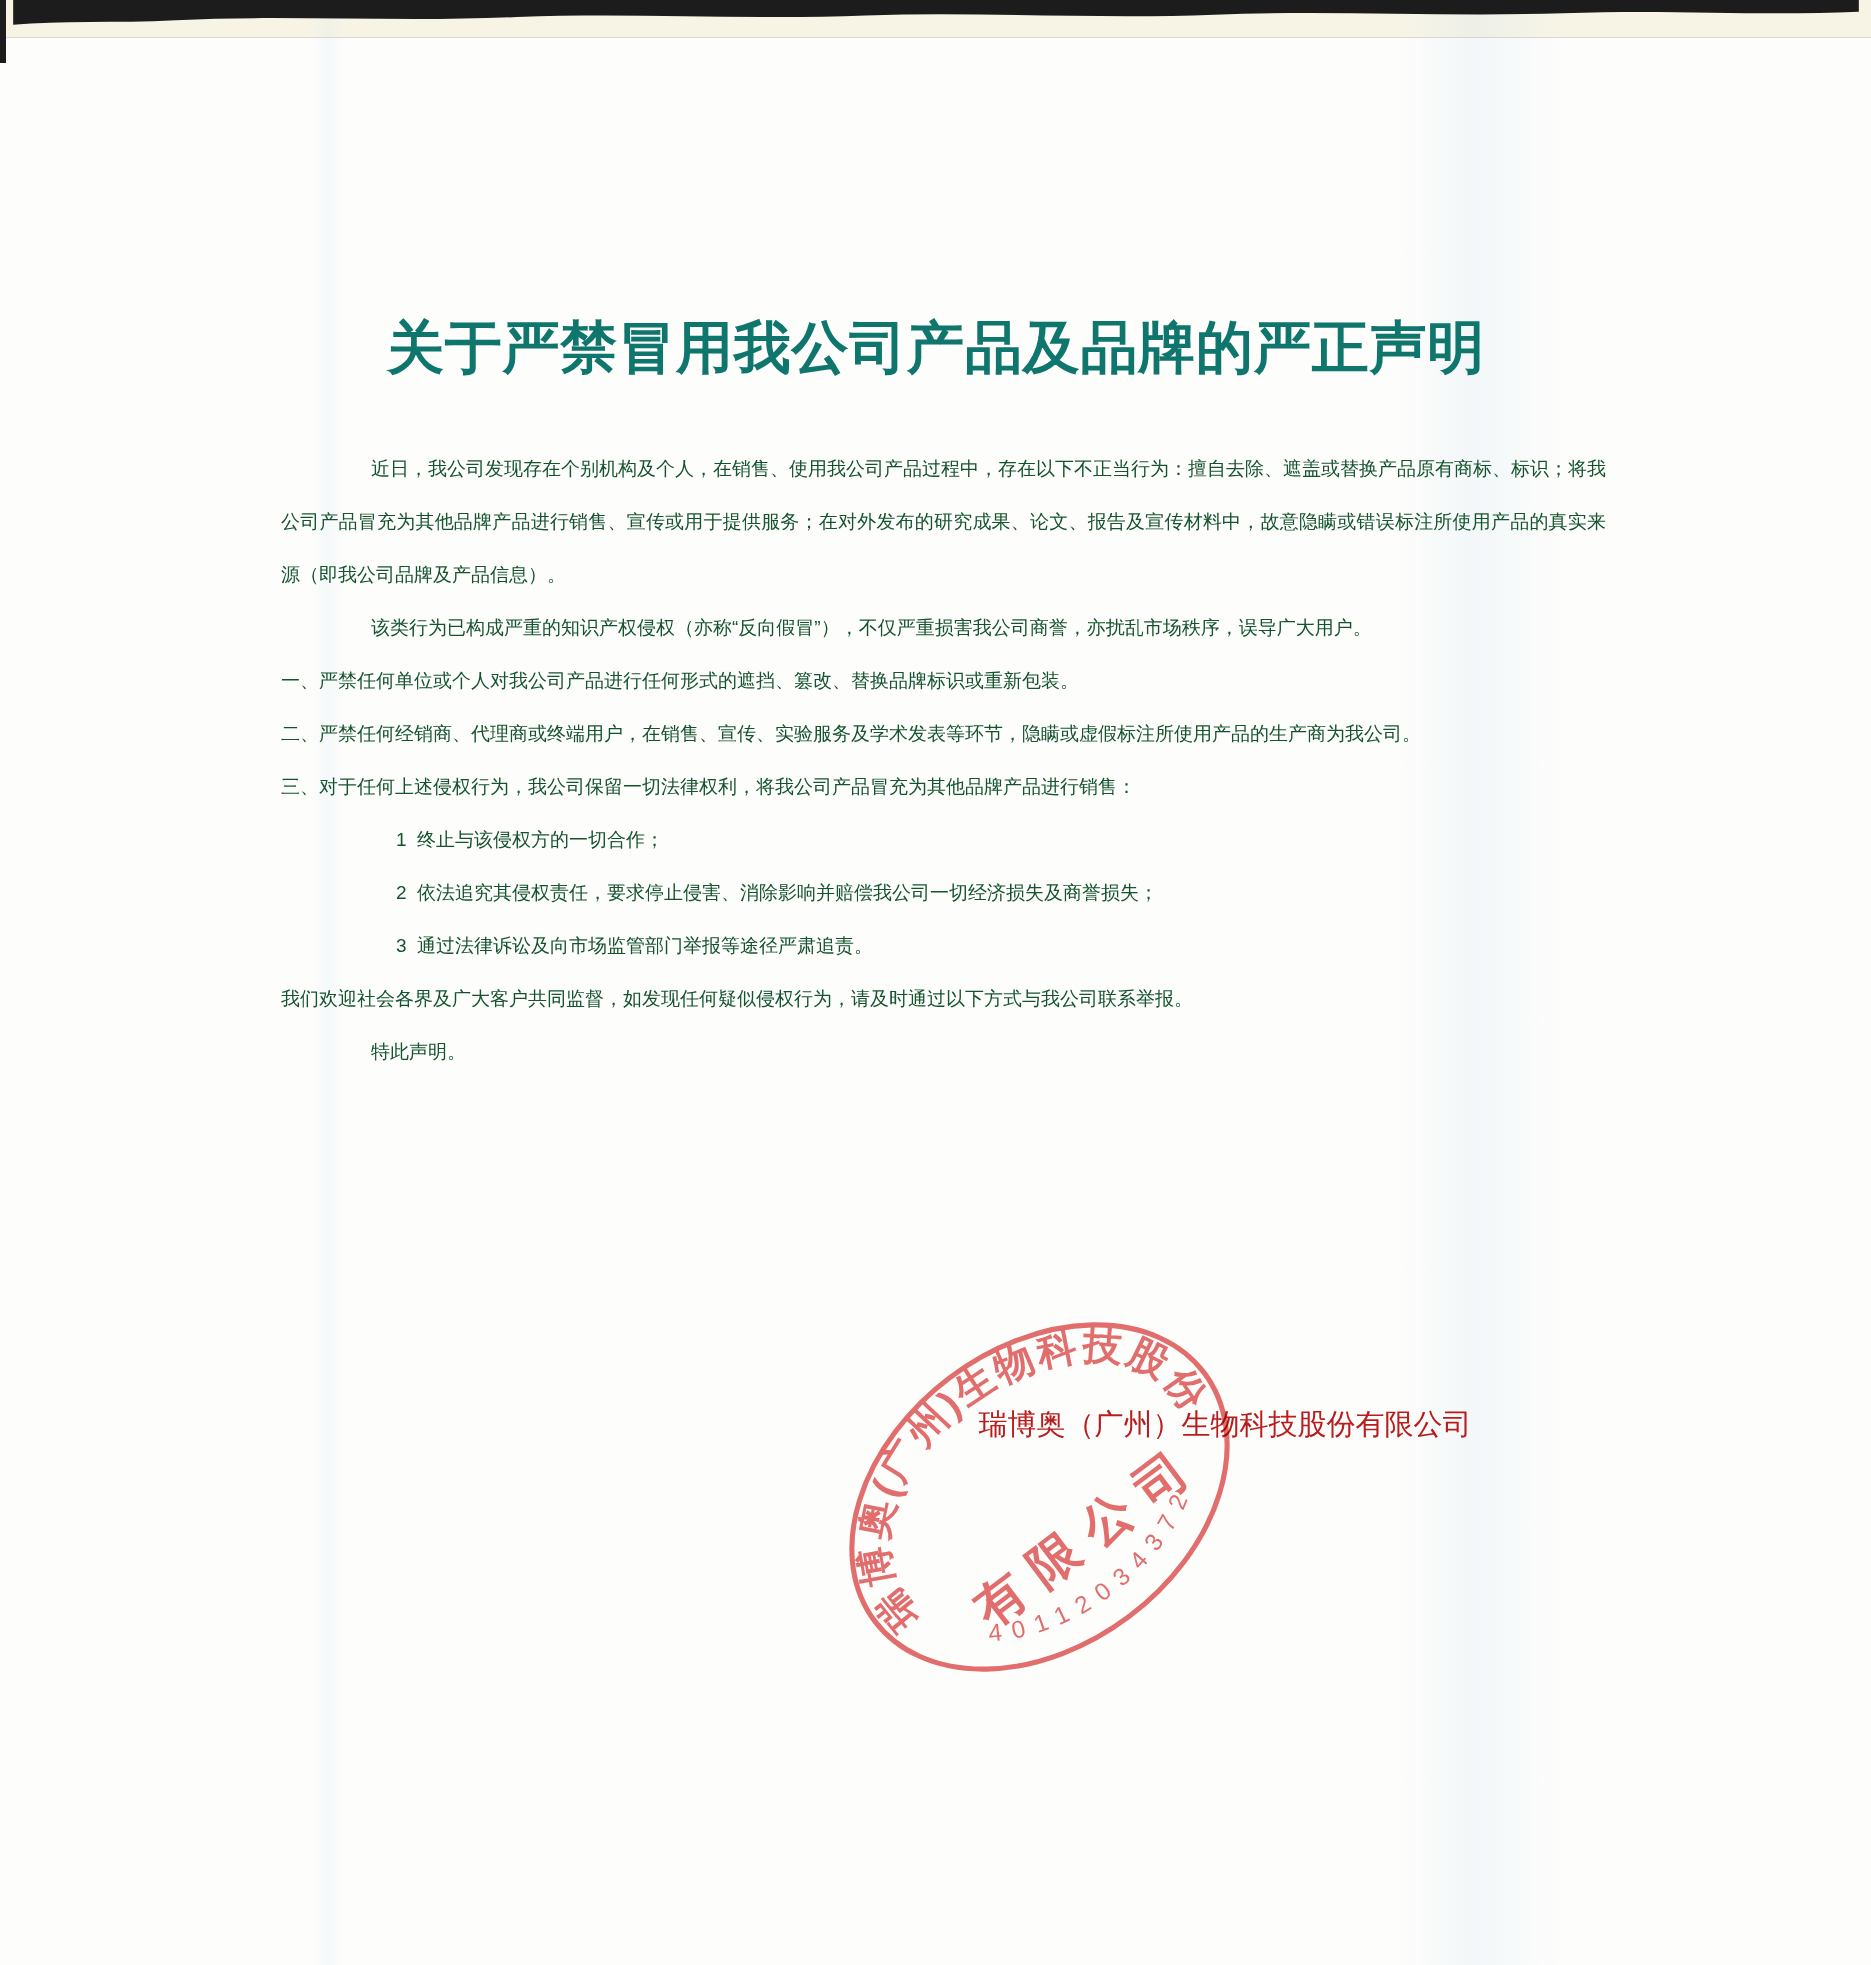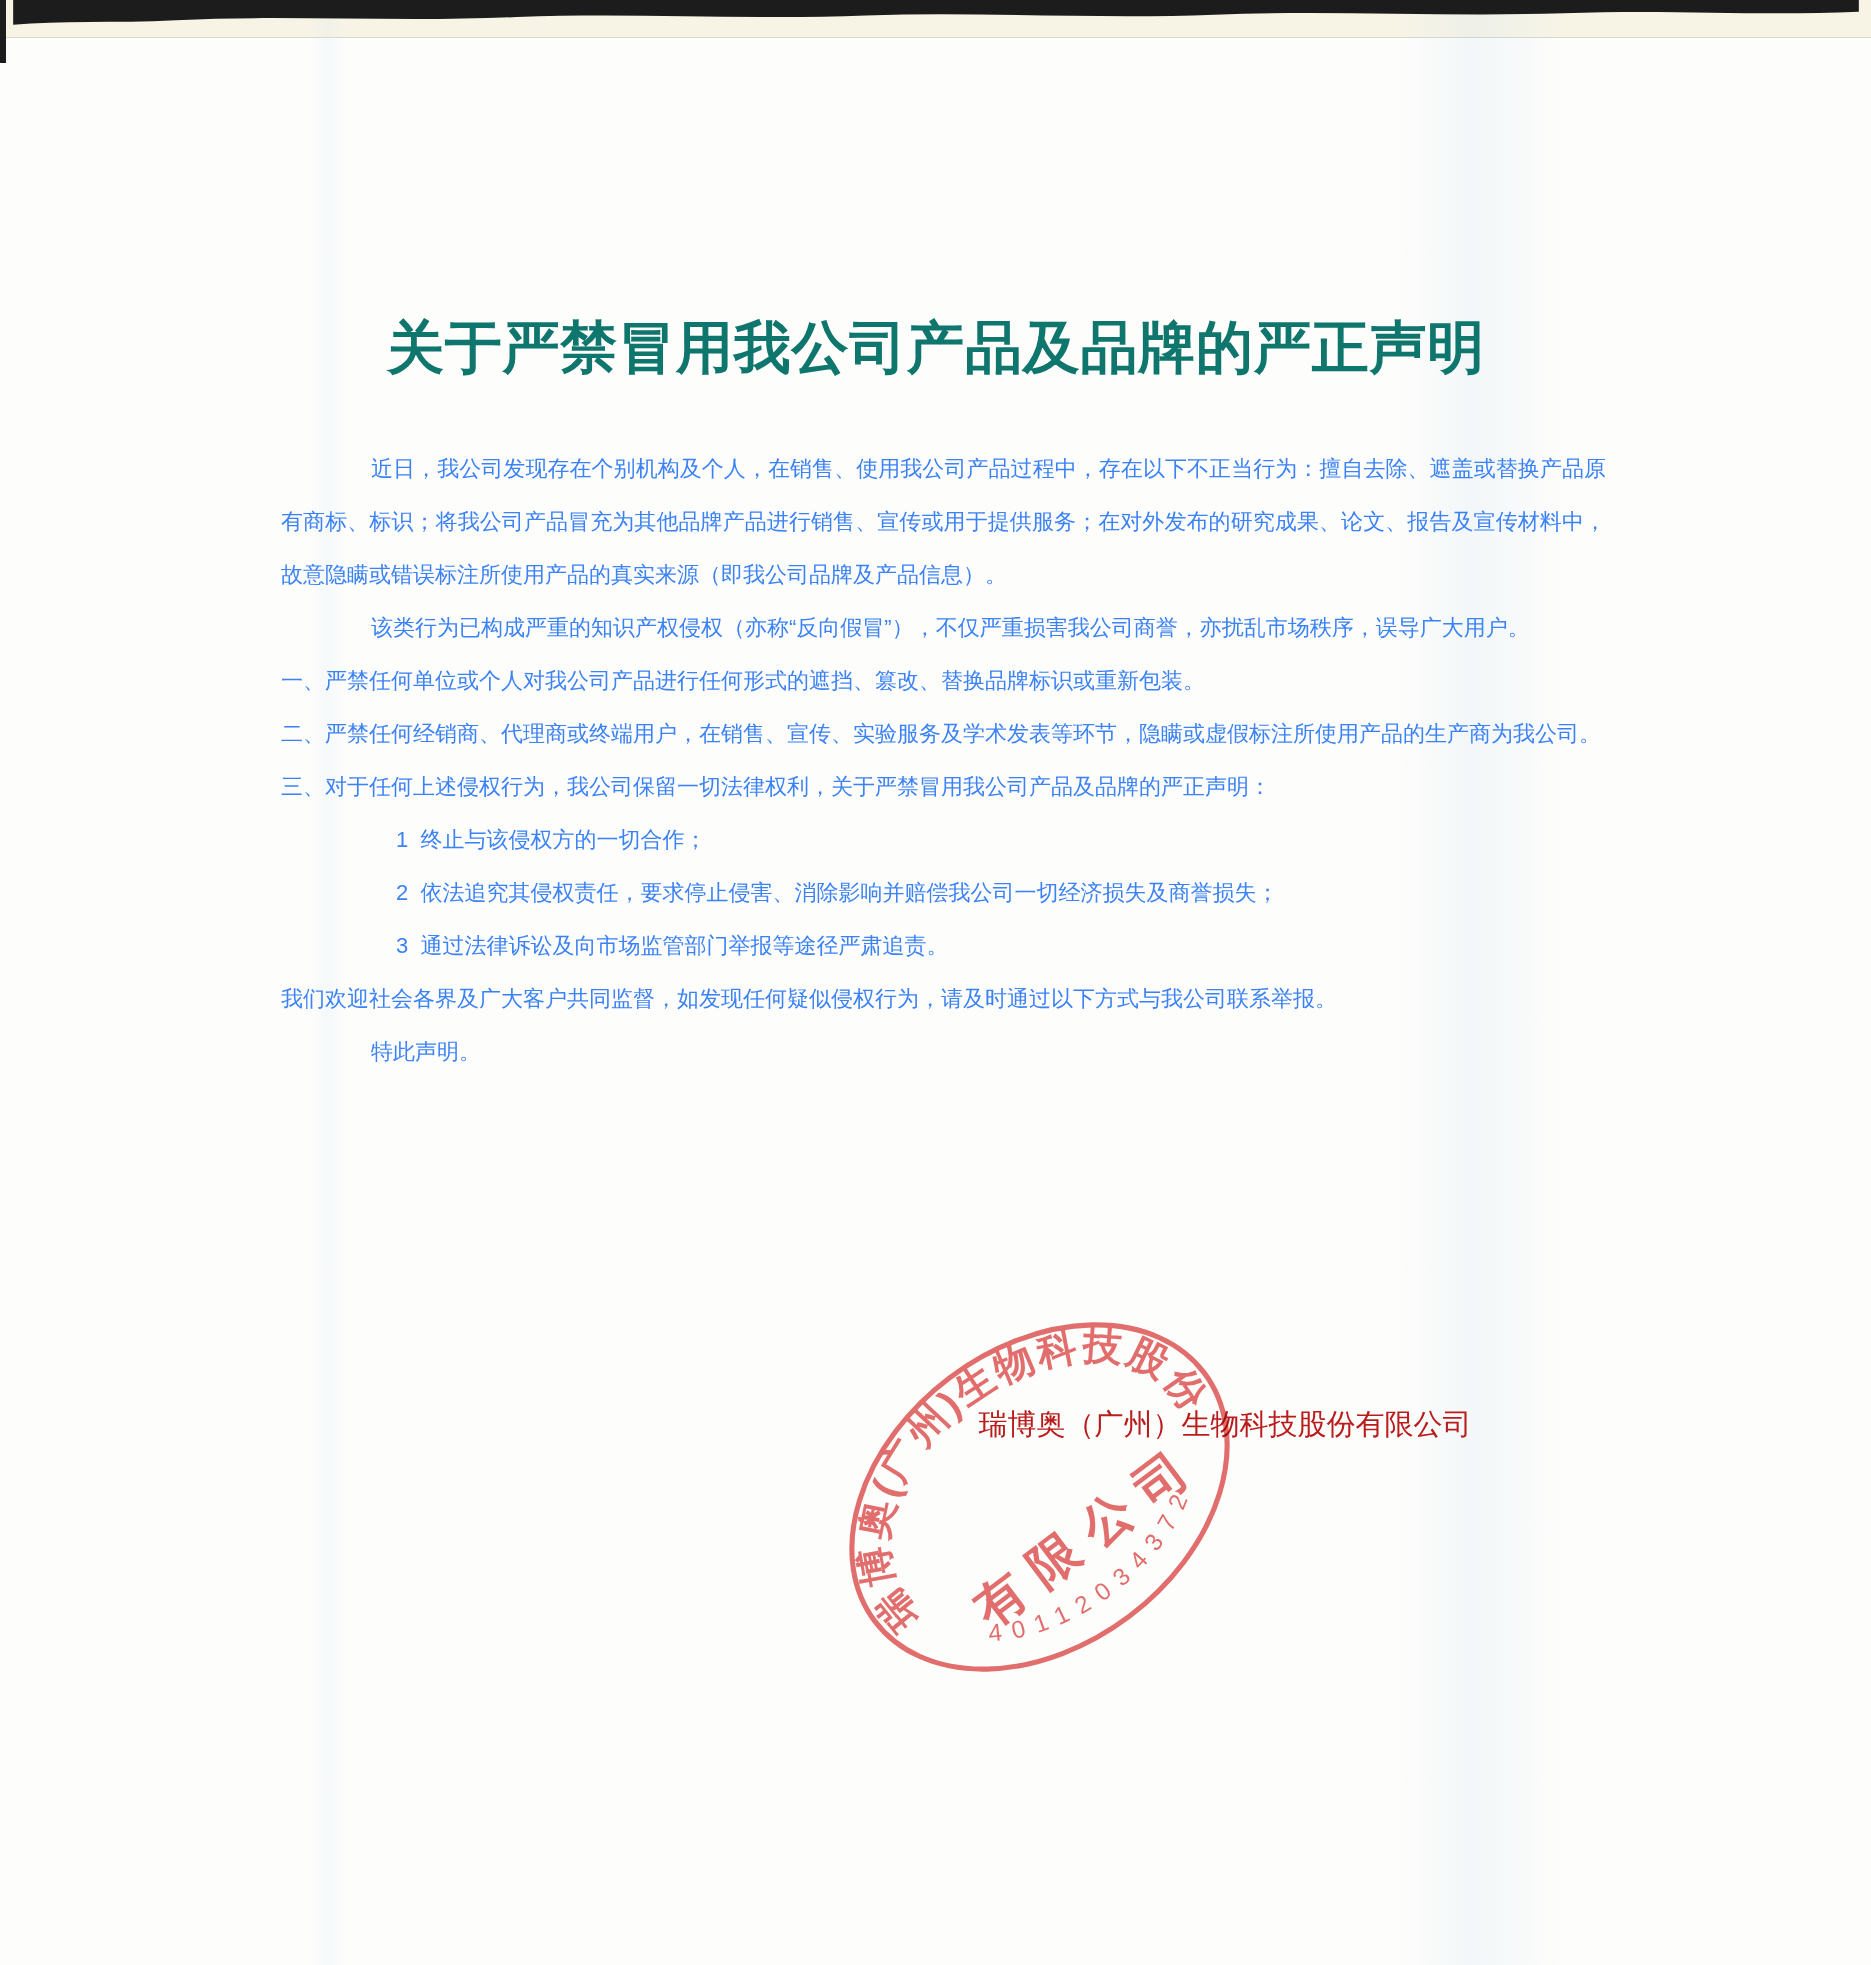--- a/index.html
+++ b/index.html
@@ -18,21 +18,21 @@
   .streak.left{left:310px;width:35px;background:linear-gradient(90deg,rgba(205,226,242,0) 0%,rgba(205,226,242,.16) 50%,rgba(205,226,242,0) 100%);}
 
   
   .doc-title{
     position:absolute;left:0;top:310px;width:1872px;
     text-align:center;font-size:57px;font-weight:700;letter-spacing:0.8px;
     color:#0f766e;
   }
   .doc-body{position:absolute;left:281px;top:442px;width:1325px;}
   .doc-body p{
-    margin:0;font-size:22px;line-height:53px;color:#3b82f6;
+    margin:0;font-size:19px;line-height:53px;color:#14532d;
     text-align:justify;text-justify:inter-character;
   }
   .p-indent{text-indent:90px;}
   .p-sub{padding-left:115px;text-align:center;white-space:pre-wrap;}
 
   .signature{
     position:absolute;left:930px;top:1398px;width:590px;
     text-align:center;font-size:29px;line-height:53px;color:#b91c1c;
   }
   .signature .sig-line{display:block;}
@@ -58,21 +58,21 @@
 </div>
 <div class="edge-sliver"></div>
 
 <div class="doc-title">关于严禁冒用我公司产品及品牌的严正声明</div>
 
 <main class="doc-body">
   <p class="p-indent">近日，我公司发现存在个别机构及个人，在销售、使用我公司产品过程中，存在以下不正当行为：擅自去除、遮盖或替换产品原有商标、标识；将我公司产品冒充为其他品牌产品进行销售、宣传或用于提供服务；在对外发布的研究成果、论文、报告及宣传材料中，故意隐瞒或错误标注所使用产品的真实来源（即我公司品牌及产品信息）。</p>
   <p class="p-indent">该类行为已构成严重的知识产权侵权（亦称“反向假冒”），不仅严重损害我公司商誉，亦扰乱市场秩序，误导广大用户。</p>
   <p class="p-flush">一、严禁任何单位或个人对我公司产品进行任何形式的遮挡、篡改、替换品牌标识或重新包装。</p>
   <p class="p-flush">二、严禁任何经销商、代理商或终端用户，在销售、宣传、实验服务及学术发表等环节，隐瞒或虚假标注所使用产品的生产商为我公司。</p>
-  <p class="p-flush">三、对于任何上述侵权行为，我公司保留一切法律权利，关于严禁冒用我公司产品及品牌的严正声明：</p>
+  <p class="p-flush">三、对于任何上述侵权行为，我公司保留一切法律权利，将我公司产品冒充为其他品牌产品进行销售：</p>
   <p class="p-sub">1  终止与该侵权方的一切合作；</p>
   <p class="p-sub">2  依法追究其侵权责任，要求停止侵害、消除影响并赔偿我公司一切经济损失及商誉损失；</p>
   <p class="p-sub">3  通过法律诉讼及向市场监管部门举报等途径严肃追责。</p>
   <p class="p-flush">我们欢迎社会各界及广大客户共同监督，如发现任何疑似侵权行为，请及时通过以下方式与我公司联系举报。</p>
   <p class="p-indent">特此声明。</p>
 </main>
 
 <div class="signature">
   <span class="sig-line">瑞博奥（广州）生物科技股份有限公司</span>
 </div>

